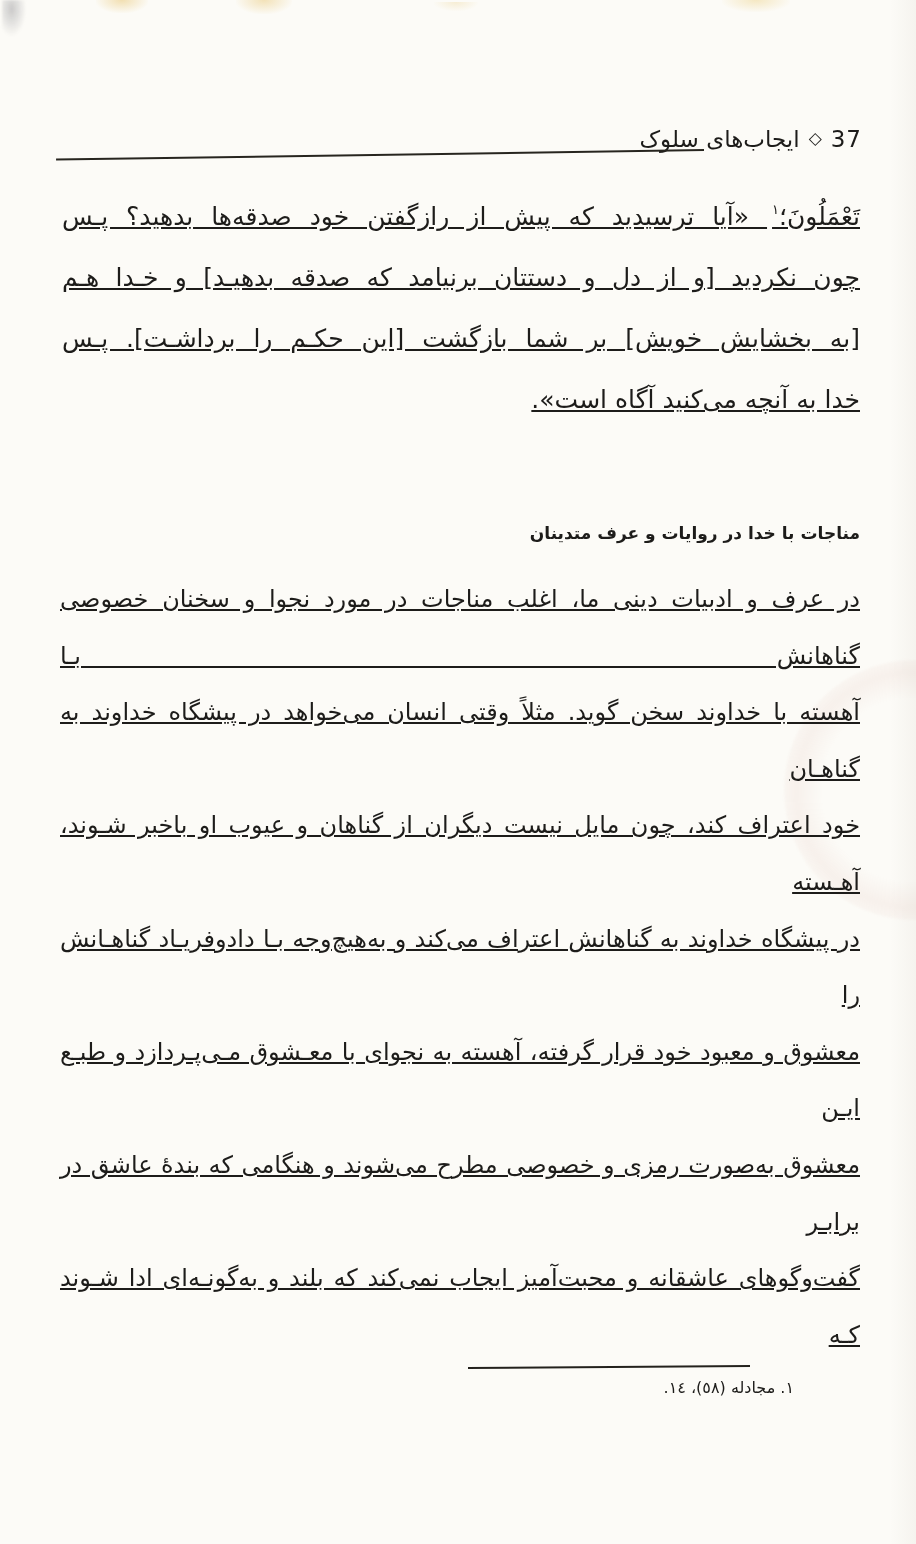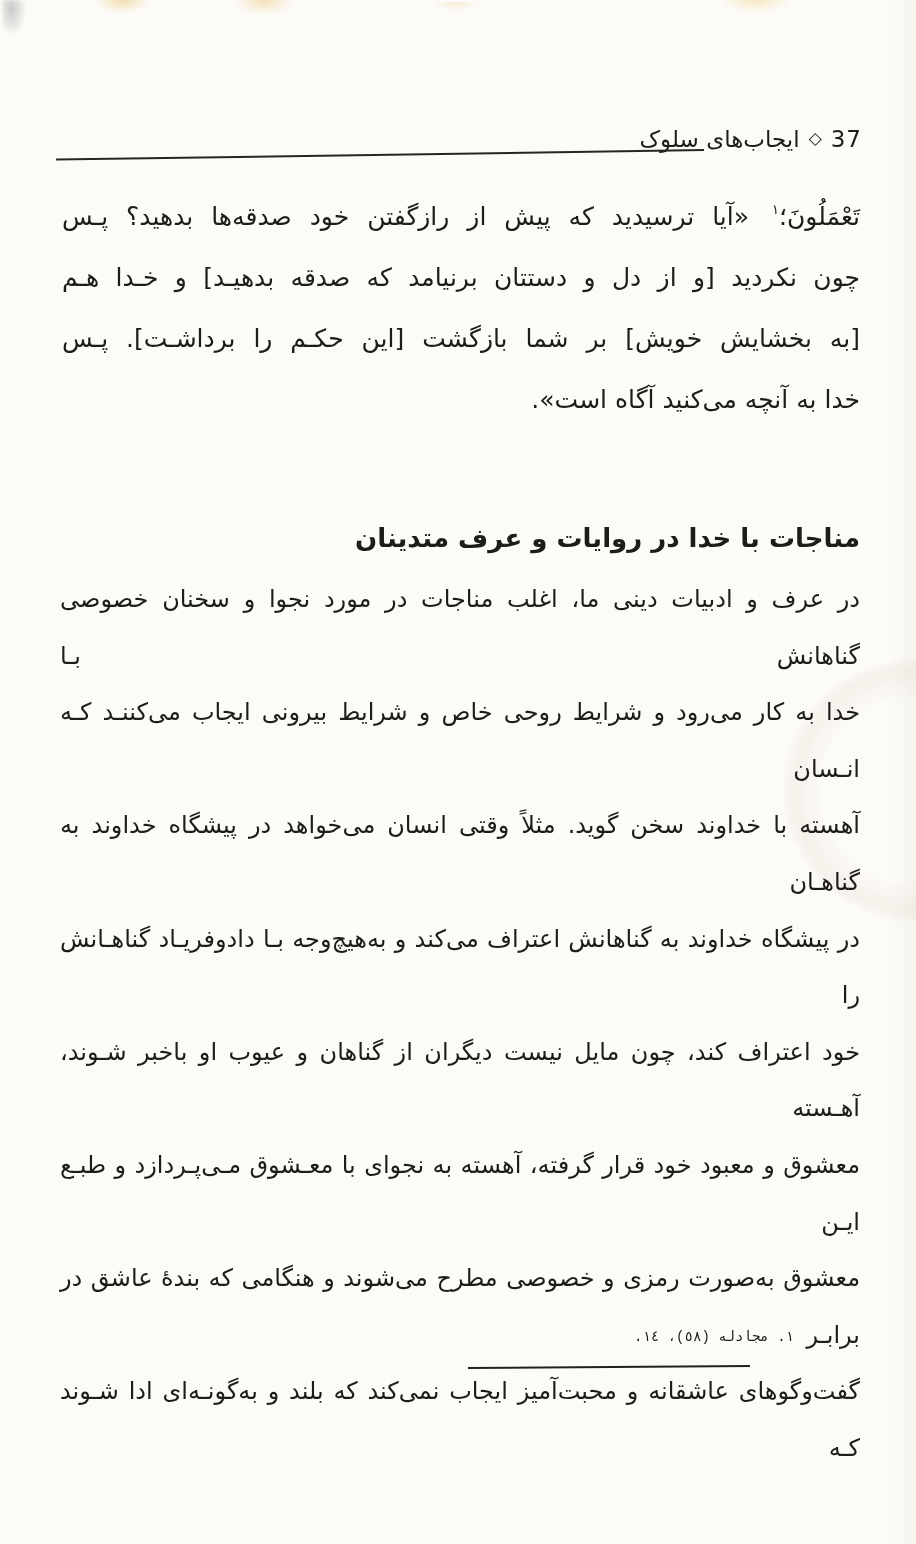--- a/index.html
+++ b/index.html
@@ -35,30 +35,30 @@
     font-size:23px;white-space:nowrap;}
   .header .num{letter-spacing:1px;}
   .header .diamond{font-size:17px;position:relative;top:-1px;}
   .header-rule{position:absolute;top:149px;left:56px;width:648px;height:0;
     border-top:2.6px solid #27251f;transform:rotate(-0.85deg);transform-origin:100% 50%;}
   
   .quote{position:absolute;top:181px;right:56px;left:62px;
     font-size:25px;line-height:61px;}
   .bodytext{position:absolute;top:571px;right:56px;left:60px;
     font-size:24px;line-height:56.6px;}
-  .line{text-align:justify;}
+  .line{text-align:justify;text-decoration:underline;}
   .jfy{text-align-last:justify;}
   .lastline{text-align:center;text-align-last:right;}
   .heading{position:absolute;top:523px;right:56px;left:62px;
-    font-weight:bold;font-size:26px;}
+    font-weight:bold;font-size:17px;}
   sup.fn-mark{font-size:13px;position:relative;top:-2px;margin-left:5px;}
   
   .fn-rule{position:absolute;top:1366px;left:468px;width:282px;height:0;
     border-top:2.6px solid #23211c;transform:rotate(-0.45deg);}
-  .footnote{position:absolute;top:1328px;right:122px;font-size:14px;direction:rtl;font-family:Liberation Mono, monospace;}
+  .footnote{position:absolute;top:1378px;right:122px;font-size:16px;direction:rtl;}
 </style>
 </head>
 <body>
 
 <div class="page">
 
   <div class="smudge smudge-gray"></div>
   <div class="smudge smudge-y1"></div>
   <div class="smudge smudge-y2"></div>
   <div class="smudge smudge-y3"></div>
@@ -77,24 +77,23 @@
     <div class="line jfy"><span>تَعْمَلُونَ؛</span><sup class="fn-mark">۱</sup><span> «آیا ترسیدید که پیش از رازگفتن خود صدقه‌ها بدهید؟ پـس</span></div>
     <div class="line jfy">چون نکردید [و از دل و دستتان برنیامد که صدقه بدهیـد] و خـدا هـم</div>
     <div class="line jfy">[به بخشایش خویش] بر شما بازگشت [این حکـم را برداشـت]. پـس</div>
     <div class="line lastline">خدا به آنچه می‌کنید آگاه است».</div>
   </div>
 
   <div class="heading">مناجات با خدا در روایات و عرف متدینان</div>
 
   <div class="bodytext">
     <div class="line jfy">در عرف و ادبیات دینی ما، اغلب مناجات در مورد نجوا و سخنان خصوصی گناهانش بـا</div>
-    <div class="line jfy">خدا به کار می‌رود و شرایط روحی خاص و شرایط بیرونی ایجاب می‌کننـد کـه انـسان</div>
     <div class="line jfy">آهسته با خداوند سخن گوید. مثلاً وقتی انسان می‌خواهد در پیشگاه خداوند به گناهـان</div>
+    <div class="line jfy">خود اعتراف کند، چون مایل نیست دیگران از گناهان و عیوب او باخبر شـوند، آهـسته</div>
     <div class="line jfy">در پیشگاه خداوند به گناهانش اعتراف می‌کند و به‌هیچ‌وجه بـا دادوفریـاد گناهـانش را</div>
-    <div class="line jfy">خود اعتراف کند، چون مایل نیست دیگران از گناهان و عیوب او باخبر شـوند، آهـسته</div>
     <div class="line jfy">معشوق و معبود خود قرار گرفته، آهسته به نجوای با معـشوق مـی‌پـردازد و طبـع ایـن</div>
     <div class="line jfy">معشوق به‌صورت رمزی و خصوصی مطرح می‌شوند و هنگامی که بندۀ عاشق در برابـر</div>
     <div class="line jfy">گفت‌وگوهای عاشقانه و محبت‌آمیز ایجاب نمی‌کند که بلند و به‌گونـه‌ای ادا شـوند کـه</div>
 
   </div>
 
   <div class="fn-rule"></div>
   <div class="footnote">١. مجادله (٥٨)، ١٤.</div>
 
 </div>

